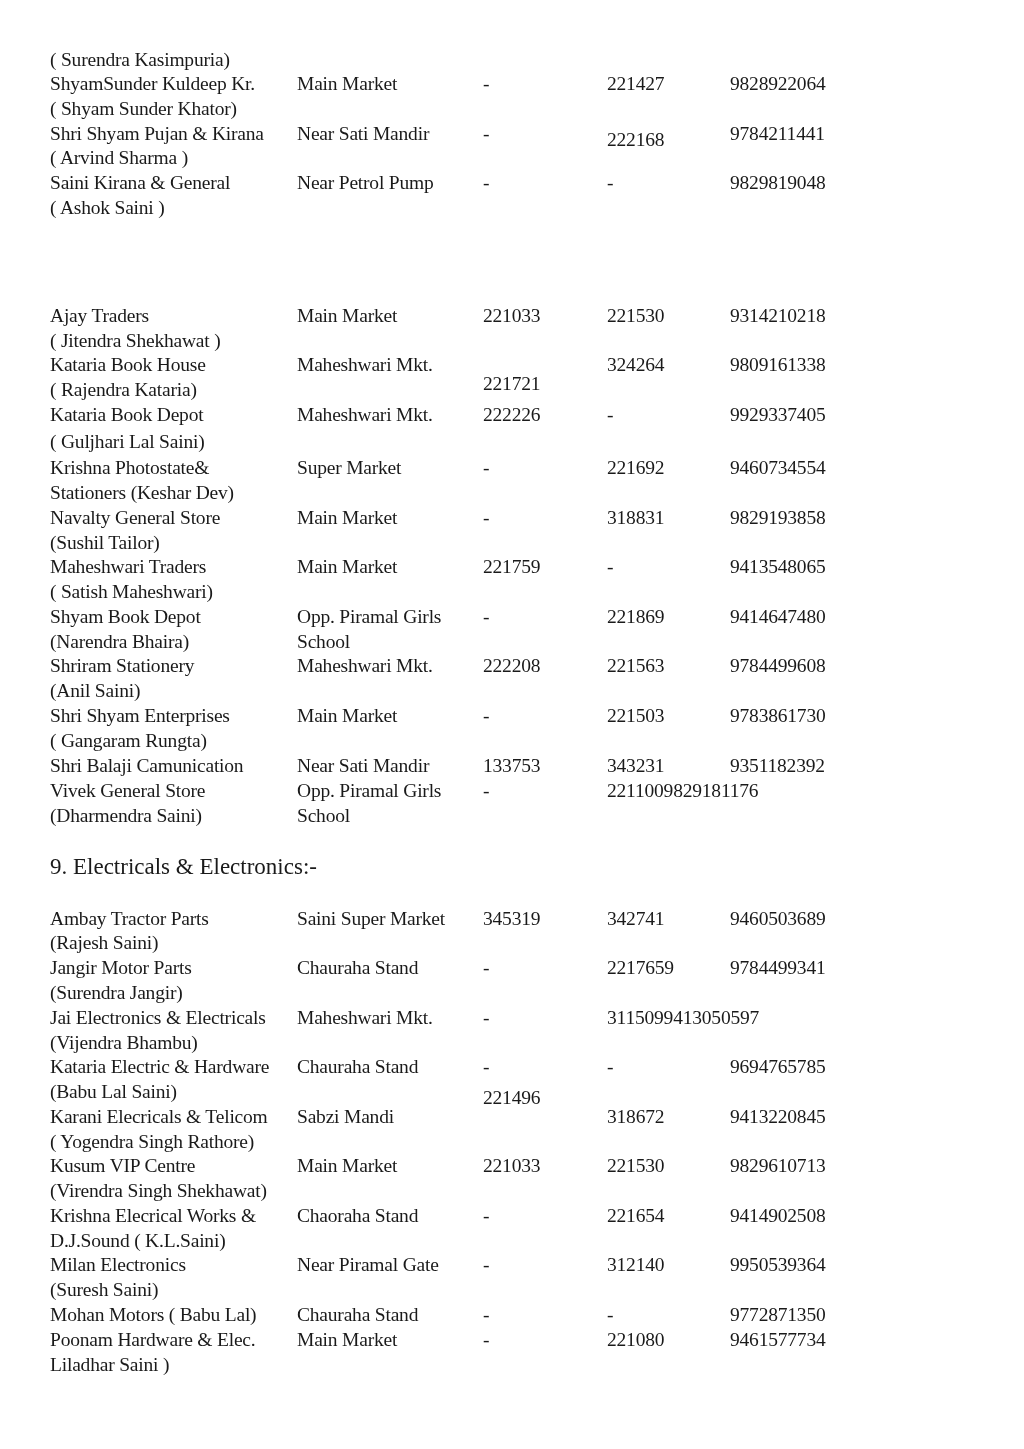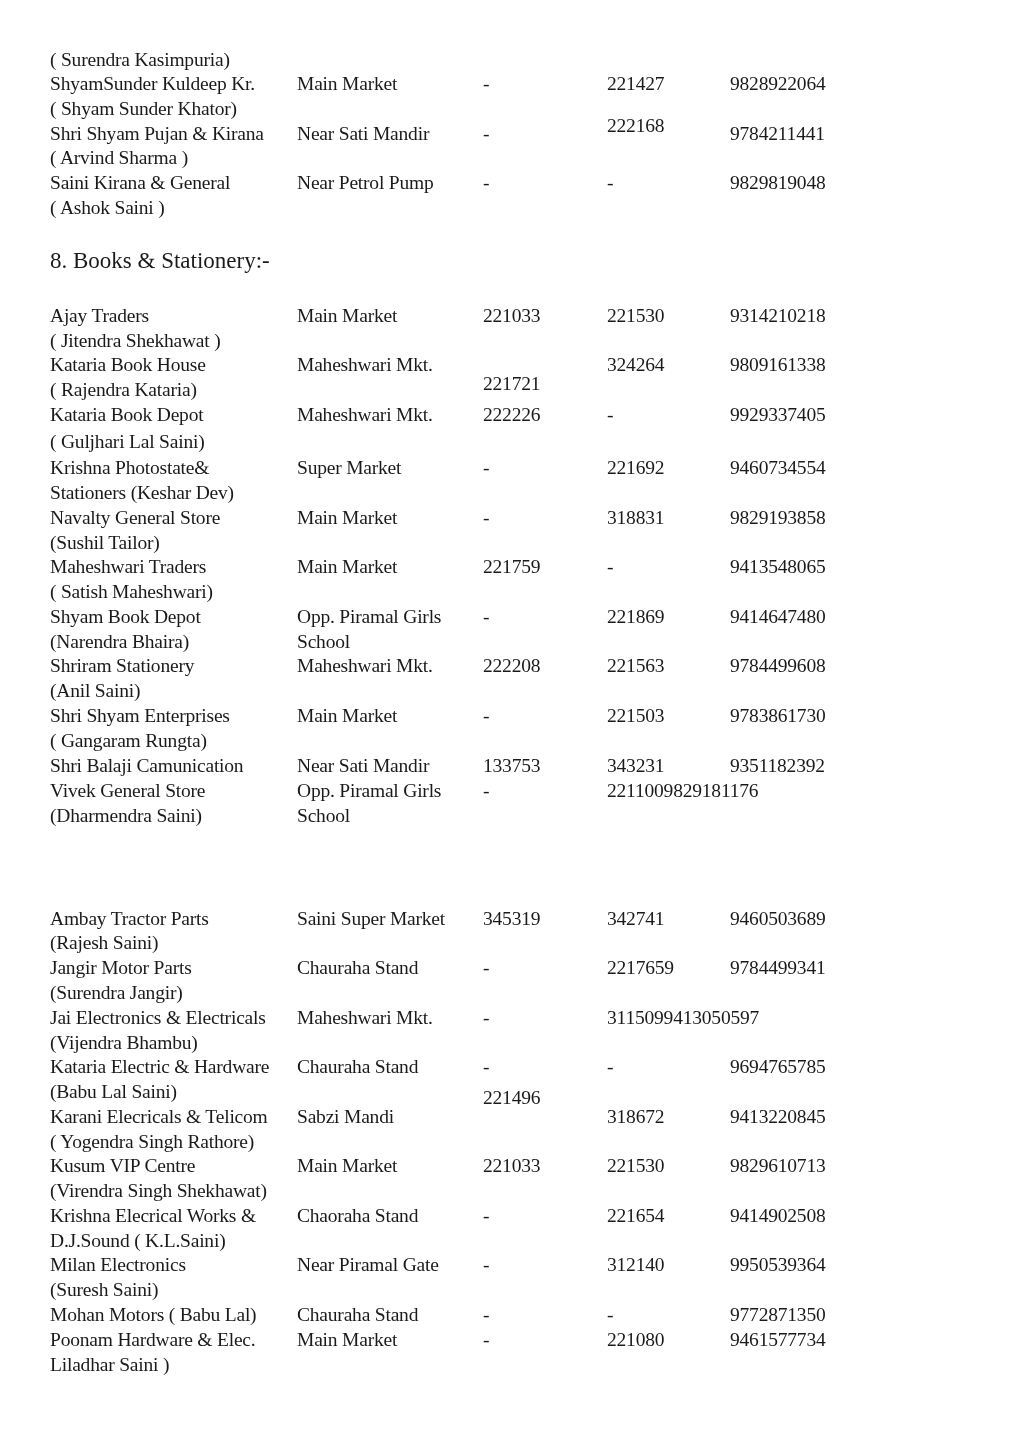--- a/index.html
+++ b/index.html
@@ -22,29 +22,28 @@
     <div class="line c-name" style="top: 72px;">ShyamSunder Kuldeep Kr.</div>
     <div class="line c-name" style="top: 97px;">( Shyam Sunder Khator)</div>
     <div class="line c-loc" style="top: 72px;">Main Market</div>
     <div class="line c-ph1" style="top: 72px;">-</div>
     <div class="line c-ph2" style="top: 72px;">221427</div>
     <div class="line c-mob" style="top: 72px;">9828922064</div>
     <div class="line c-name" style="top: 122px;">Shri Shyam Pujan &amp; Kirana</div>
     <div class="line c-name" style="top: 146px;">( Arvind Sharma )</div>
     <div class="line c-loc" style="top: 122px;">Near Sati Mandir</div>
     <div class="line c-ph1" style="top: 122px;">-</div>
-    <div class="line c-ph2" style="top: 114px; font-family: Liberation Serif, serif;">222168</div>
+    <div class="line c-ph2" style="top: 128px; font-family: Liberation Serif, serif;">222168</div>
     <div class="line c-mob" style="top: 122px;">9784211441</div>
     <div class="line c-name" style="top: 171px;">Saini Kirana &amp; General</div>
     <div class="line c-name" style="top: 196px;">( Ashok Saini )</div>
     <div class="line c-loc" style="top: 171px;">Near Petrol Pump</div>
     <div class="line c-ph1" style="top: 171px;">-</div>
     <div class="line c-ph2" style="top: 171px;">-</div>
     <div class="line c-mob" style="top: 171px;">9829819048</div>
-    <div class="heading" style="top: 247px;">8. Books &amp; Stationery:-</div>
     <div class="line c-name" style="top: 304px;">Ajay Traders</div>
     <div class="line c-name" style="top: 329px;">( Jitendra Shekhawat )</div>
     <div class="line c-loc" style="top: 304px;">Main Market</div>
     <div class="line c-ph1" style="top: 304px;">221033</div>
     <div class="line c-ph2" style="top: 304px;">221530</div>
     <div class="line c-mob" style="top: 304px;">9314210218</div>
     <div class="line c-name" style="top: 353px;">Kataria Book House</div>
     <div class="line c-name" style="top: 378px;">( Rajendra Kataria)</div>
     <div class="line c-loc" style="top: 353px;">Maheshwari Mkt.</div>
     <div class="line c-ph1" style="top: 372px;">221721</div>
@@ -97,20 +96,21 @@
     <div class="line c-loc" style="top: 754px;">Near Sati Mandir</div>
     <div class="line c-ph1" style="top: 754px;">133753</div>
     <div class="line c-ph2" style="top: 754px;">343231</div>
     <div class="line c-mob" style="top: 754px;">9351182392</div>
     <div class="line c-name" style="top: 779px;">Vivek General Store</div>
     <div class="line c-name" style="top: 804px;">(Dharmendra Saini)</div>
     <div class="line c-loc" style="top: 779px;">Opp. Piramal Girls</div>
     <div class="line c-loc" style="top: 804px;">School</div>
     <div class="line c-ph1" style="top: 779px;">-</div>
     <div class="line c-ph2" style="top: 779px;">2211009829181176</div>
+    <div class="heading" style="top: 853px;">9. Electricals &amp; Electronics:-</div>
     <div class="line c-name" style="top: 907px;">Ambay Tractor Parts</div>
     <div class="line c-name" style="top: 931px;">(Rajesh Saini)</div>
     <div class="line c-loc" style="top: 907px;">Saini Super Market</div>
     <div class="line c-ph1" style="top: 907px;">345319</div>
     <div class="line c-ph2" style="top: 907px;">342741</div>
     <div class="line c-mob" style="top: 907px;">9460503689</div>
     <div class="line c-name" style="top: 956px;">Jangir Motor Parts</div>
     <div class="line c-name" style="top: 981px;">(Surendra Jangir)</div>
     <div class="line c-loc" style="top: 956px;">Chauraha Stand</div>
     <div class="line c-ph1" style="top: 956px;">-</div>

